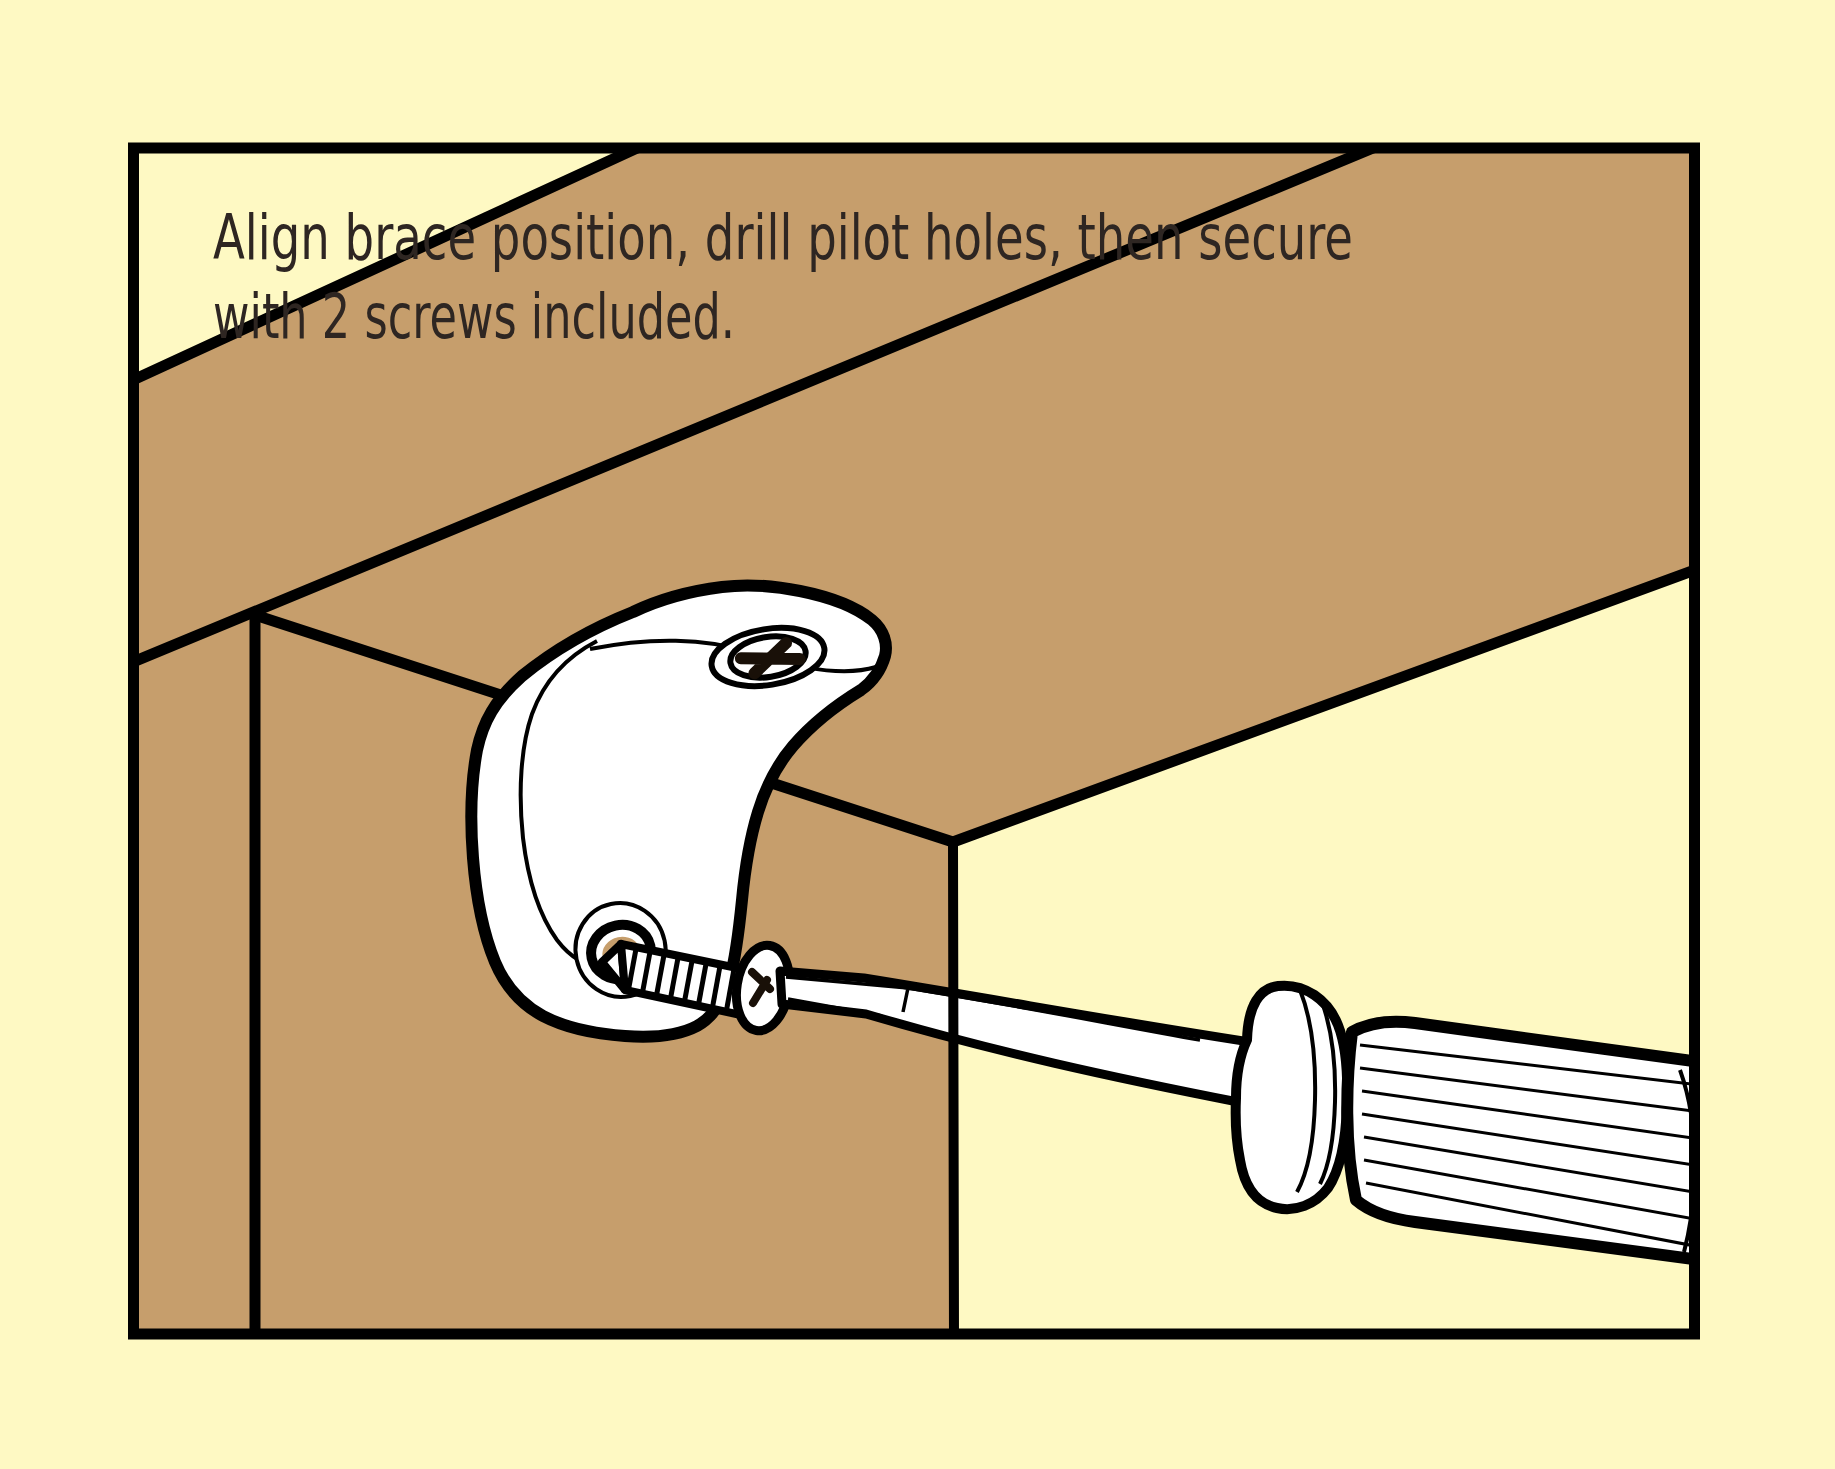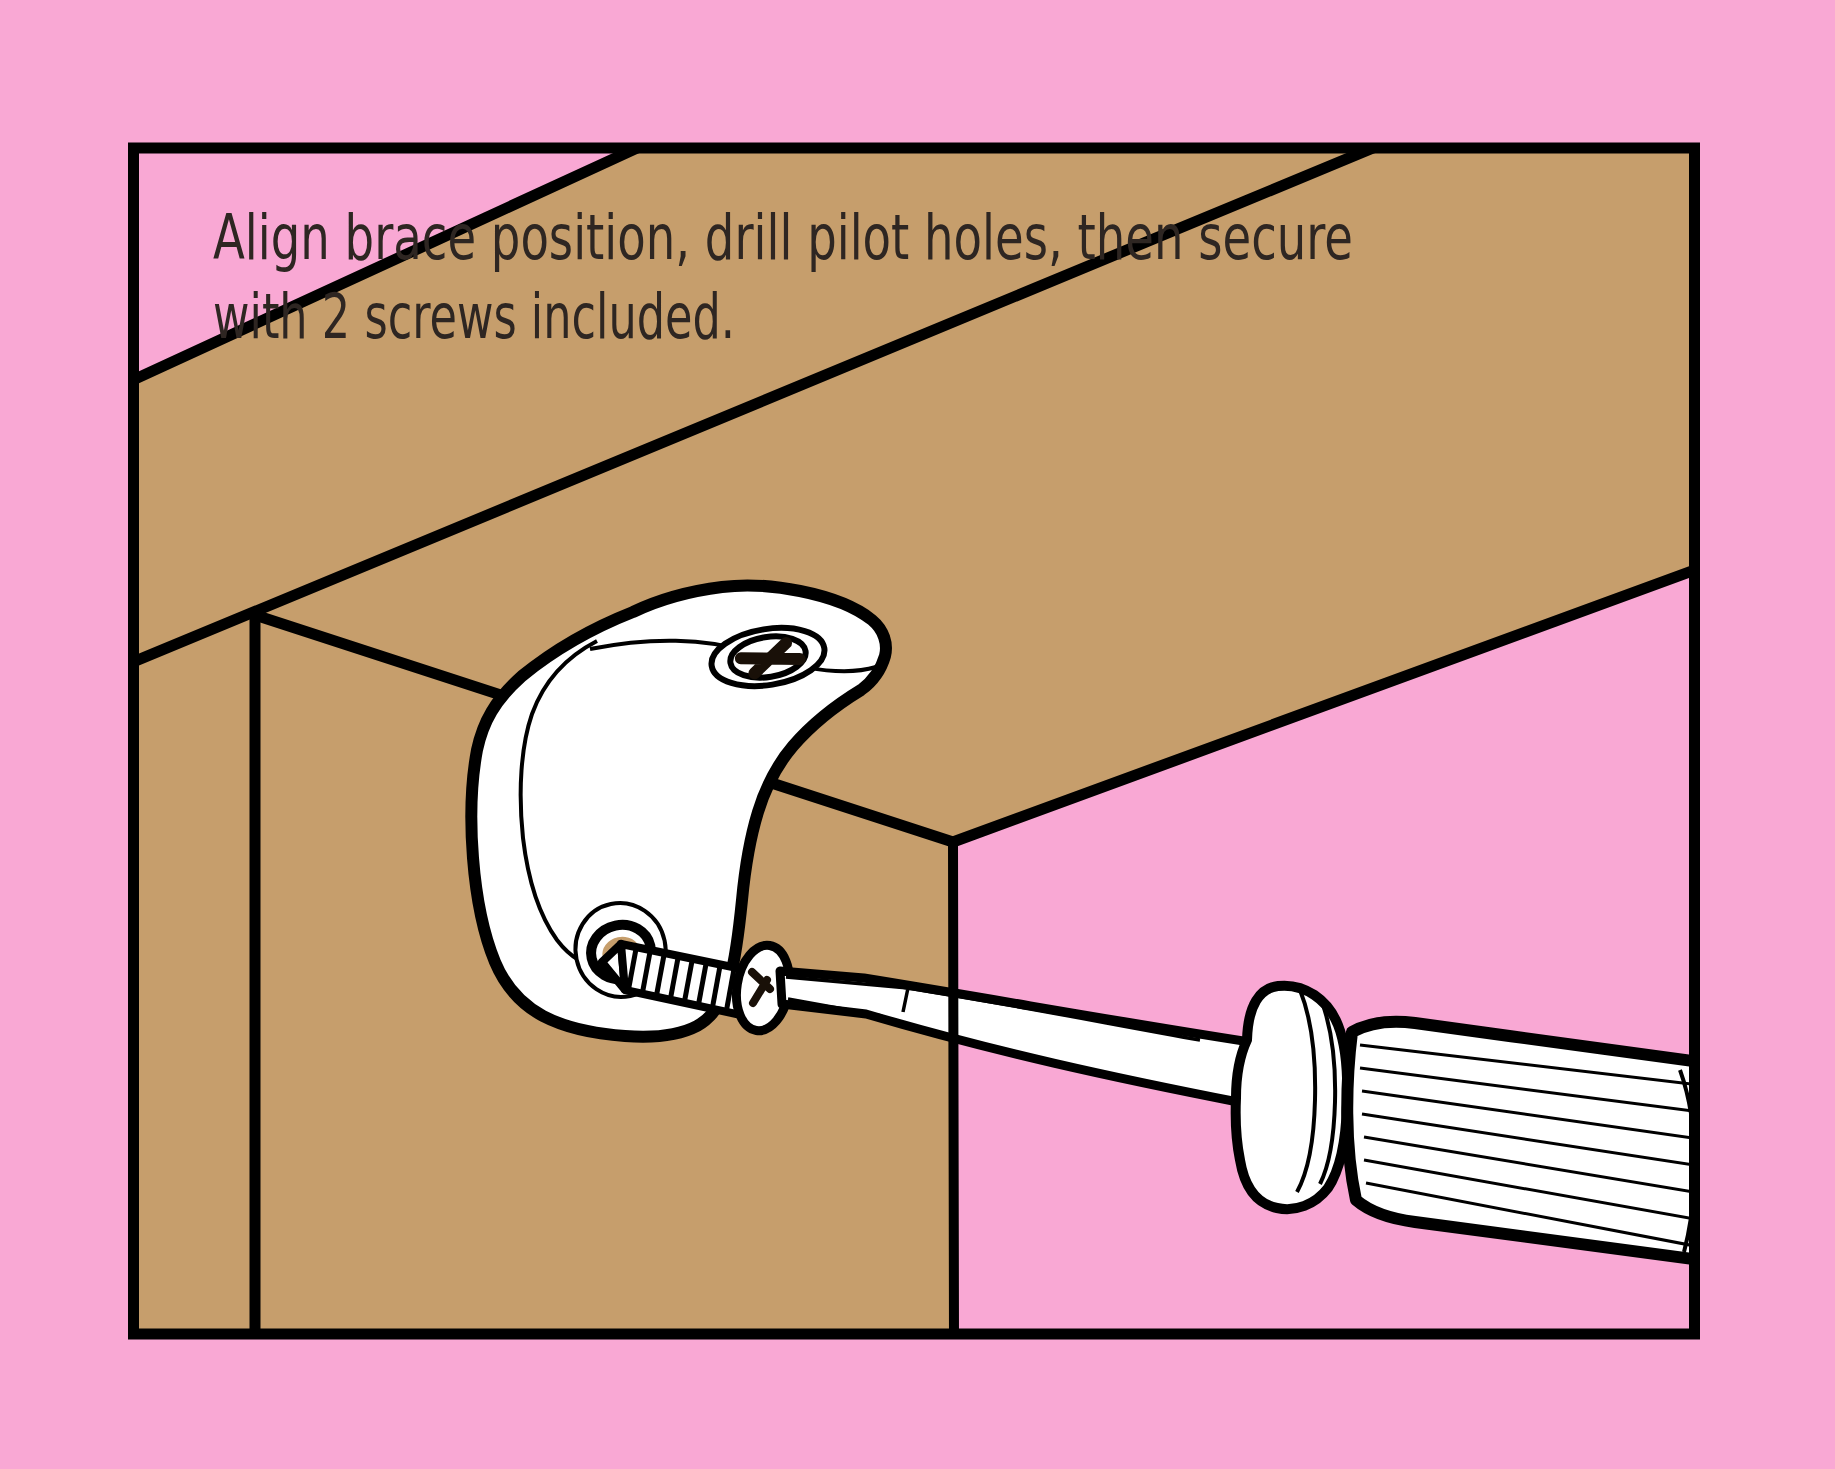--- a/index.html
+++ b/index.html
@@ -1,16 +1,16 @@
 <!DOCTYPE html>
 <html><head>
 <meta charset="utf-8">
 <style>
   html,body{margin:0;padding:0;background:#fff;}
-  .page{position:relative;width:1835px;height:1469px;background:#f9a8d4;overflow:hidden;
+  .page{position:relative;width:1835px;height:1469px;background:#fef9c3;overflow:hidden;
         font-family:"DejaVu Sans",sans-serif;}
   svg{position:absolute;left:0;top:0;}
   text.caption{font-family:"DejaVu Sans",sans-serif;font-size:62px;}
 </style>
 </head>
 <body>
 
 <div class="page">
 <svg width="1835" height="1469" viewBox="0 0 1835 1469">
 

